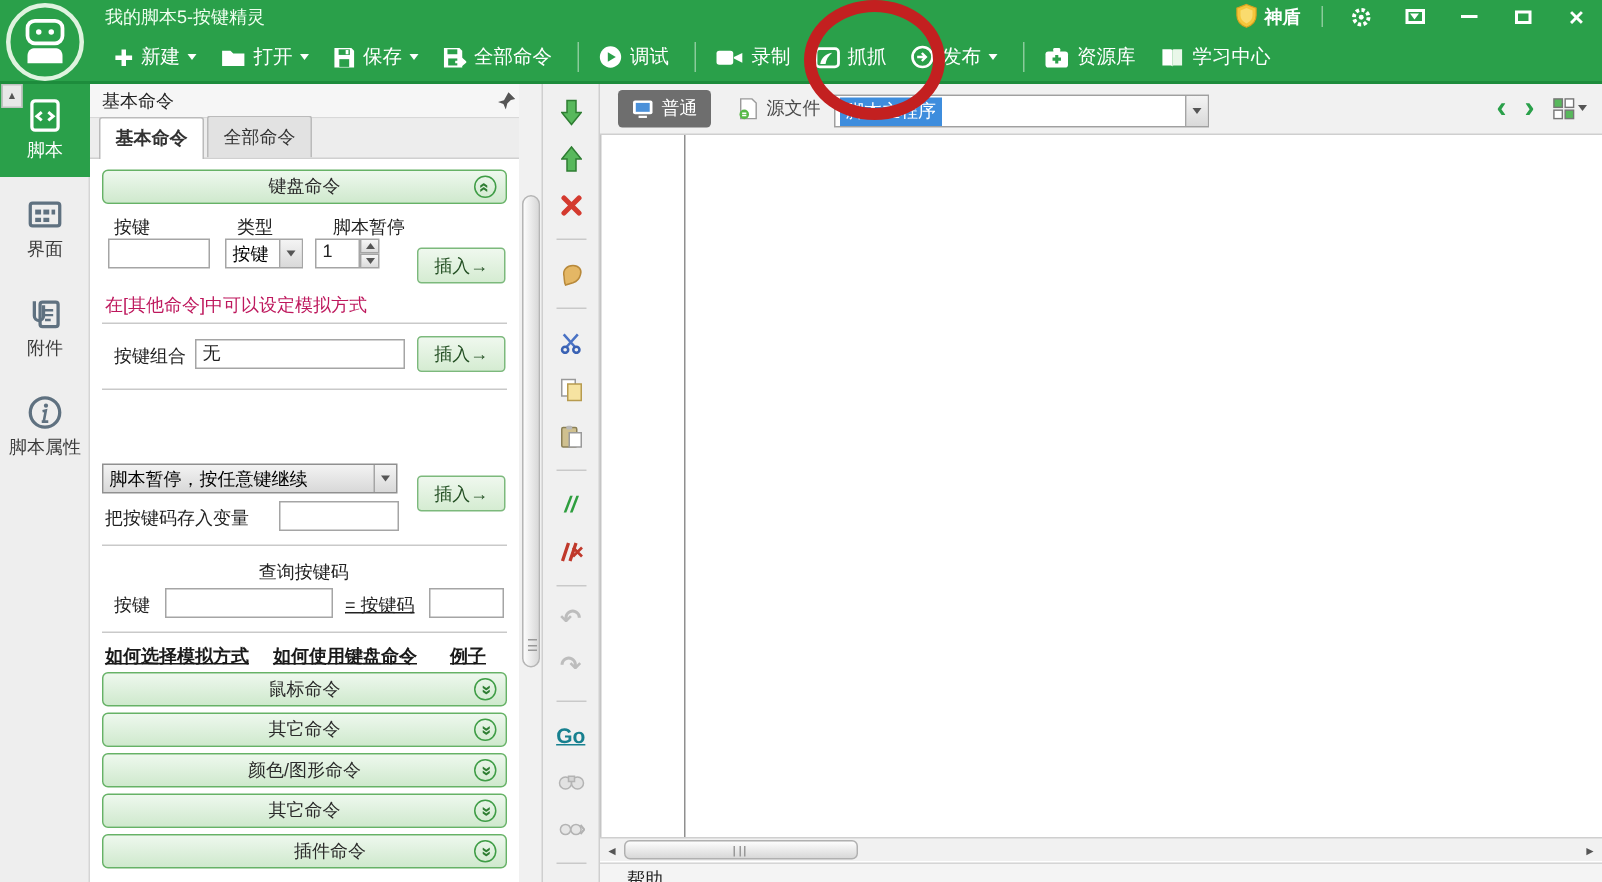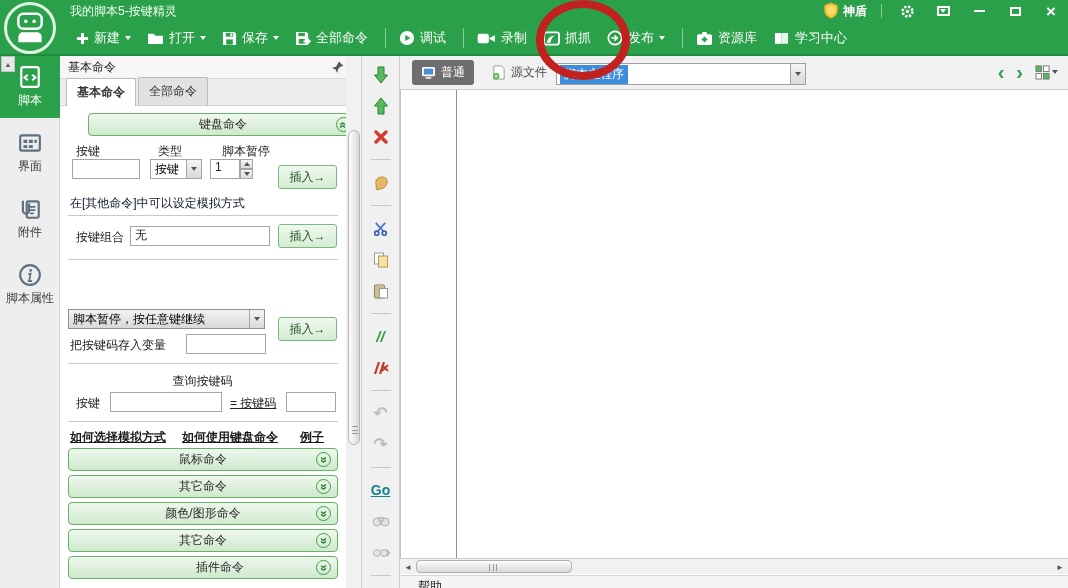--- a/index.html
+++ b/index.html
@@ -83,21 +83,21 @@
     border-left:1px solid #a5a5a5; display:flex; align-items:center; justify-content:center;
     font-size:8px; color:#444; }
   .spin { position:absolute; width:13px; height:20px; display:flex; flex-direction:column; }
   .spin > div { flex:1; background:linear-gradient(#f6f6f6,#dcdcdc); border:1px solid #a5a5a5;
     display:flex; align-items:center; justify-content:center; }
   .tri-up { width:0; height:0; border-left:3px solid transparent; border-right:3px solid transparent; border-bottom:4px solid #555; }
   .tri-dn { width:0; height:0; border-left:3px solid transparent; border-right:3px solid transparent; border-top:4px solid #555; }
   .insert-btn { position:absolute; width:59px; height:24px; border:1px solid #7cb97c; border-radius:3px;
     background:linear-gradient(#eff8ee,#d5ecd2); font-size:12px; color:#234f23;
     display:flex; align-items:center; justify-content:center; cursor:default; }
-  .hint { position:absolute; font-size:12px; color:#0f172a; }
+  .hint { position:absolute; font-size:12px; color:#be185d; }
   .pdivider { position:absolute; left:8px; width:270px; height:1px; background:#c9c9c9; }
   .plink { position:absolute; font-size:12px; color:#1a1a1a; text-decoration:underline; font-weight:bold; cursor:default; }
   .pause-dd { position:absolute; left:8px; top:202px; width:197px; height:20px; border:1px solid #909090;
     background:linear-gradient(#f3f3f3,#d8d8d8); font-size:12px; display:flex; align-items:center; cursor:default; }
 
   
   .pscroll { position:absolute; left:346px; top:56px; width:16px; height:532px; background:#f1f1f1;
     border-right:1px solid #cfcfcf; }
   .pscroll-up { position:absolute; left:1px; top:56px; width:14px; height:16px; background:#e8e8e8;
     border:1px solid #c2c2c2; display:flex; align-items:center; justify-content:center; }
@@ -364,21 +364,21 @@
           </svg>
       </span>
     </div>
     <div class="ptabs">
       <div class="ptab active">基本命令</div>
       <div class="ptab">全部命令</div>
     </div>
 
     <div class="panel-body">
 
-      <div class="sec-bar" style="top:6px;margin-left:20px;">
+      <div class="sec-bar" style="top:6px;">
         <span>键盘命令</span>
         <span class="chev-circle">
             <span class="chev-up">«</span>
           </span>
       </div>
 
       <div class="flabel" style="left:16px; top:36px;">按键</div>
       <div class="flabel" style="left:98px; top:36px;">类型</div>
       <div class="flabel" style="left:162px; top:36px;">脚本暂停</div>
 

